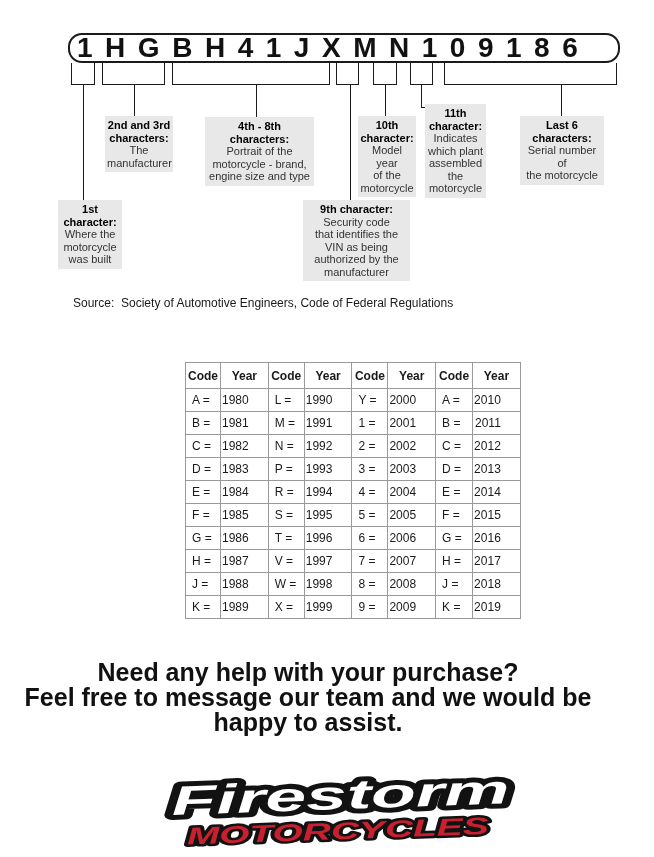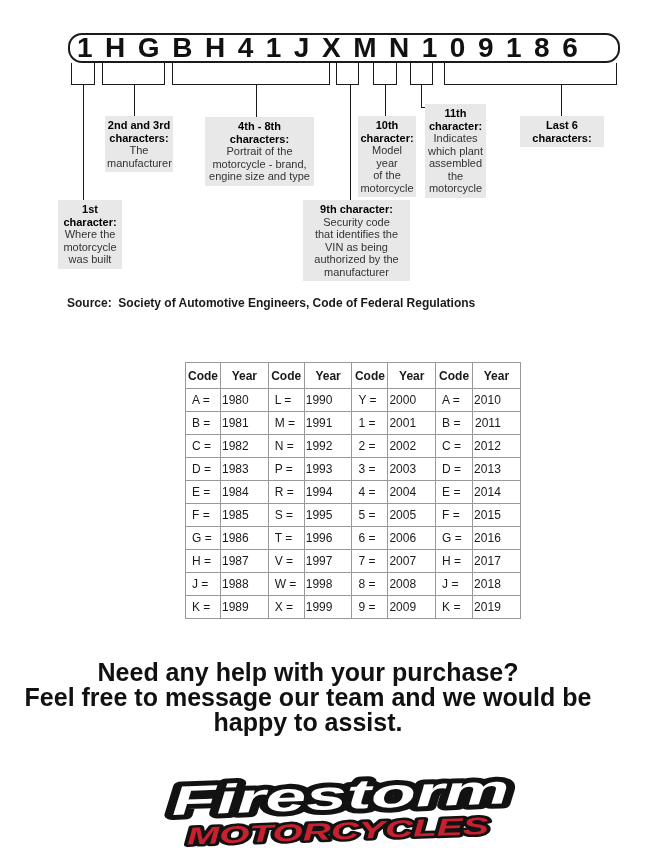--- a/index.html
+++ b/index.html
@@ -64,25 +64,24 @@
     white-space: pre-line;
   }
   .co-body {
     display: block;
     color: #333333;
     white-space: pre-line;
   }
 
   .source-note {
     position: absolute;
-    left: 67px; top: 296px;
+    left: 73px; top: 296px;
     font-size: 12px;
     color: #1a1a1a;
     white-space: pre;
-    font-weight: bold;
   }
 
   
   .year-table {
     position: absolute;
     left: 185px; top: 362px;
     border-collapse: collapse;
     table-layout: fixed;
     font-size: 12px;
     color: #1a1a1a;
@@ -204,20 +203,22 @@
 character:</span>
     <span class="co-body">Indicates
 which plant
 assembled
 the
 motorcycle</span>
   </div>
   <div class="callout" style="left:520px; top:116px; width:84px;">
     <span class="co-header">Last 6
 characters:</span>
+    <span class="co-body">Serial number of
+the motorcycle</span>
   </div>
 
   <div class="source-note">Source:  Society of Automotive Engineers, Code of Federal Regulations</div>
 
   <table class="year-table">
     <colgroup>
       <col style="width:35px">
         <col style="width:35px">
       <col style="width:36px">
         <col style="width:35px">

